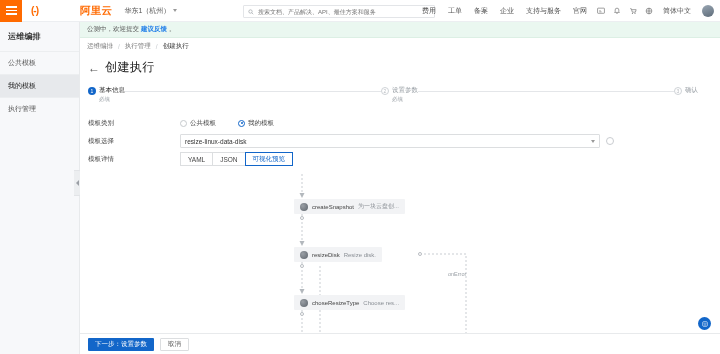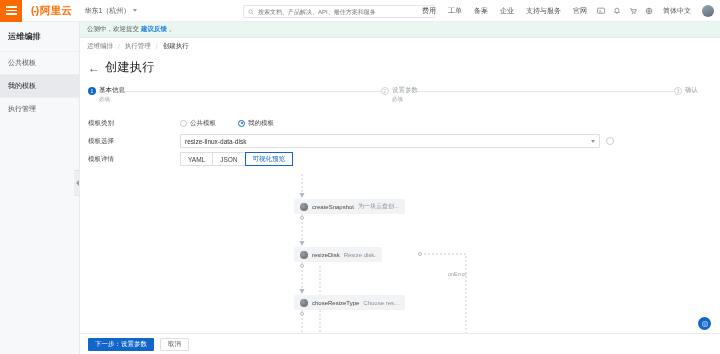--- a/index.html
+++ b/index.html
@@ -24,21 +24,21 @@
   }
   .hamburger i { display: block; width: 11px; height: 1.5px; background: #fff; }
   .brand {
     display: flex; align-items: center; gap: 2px;
     margin-left: 9px; flex: 0 0 auto; cursor: pointer;
   }
   .brand-mark {
     font-size: 10px; color: #ff6a00; font-weight: bold;
     letter-spacing: -1px;
   }
-  .brand-text { font-size: 10.5px; color: #ff6a00; font-weight: bold; letter-spacing: .3px; }
+  .brand-text { font-size: 10.5px; color: #ff6a00; font-weight: bold; letter-spacing: .3px; margin-left: 40px; }
   .region {
     margin-left: 12px; font-size: 7px; color: #555; display: flex;
     align-items: center; gap: 3px; cursor: pointer; flex: 0 0 auto;
   }
   .caret-dn {
     width: 0; height: 0; border-left: 2.5px solid transparent;
     border-right: 2.5px solid transparent; border-top: 3px solid #999;
   }
   .searchbox {
     position: absolute; left: 243px; top: 5px; width: 192px; height: 13px;

